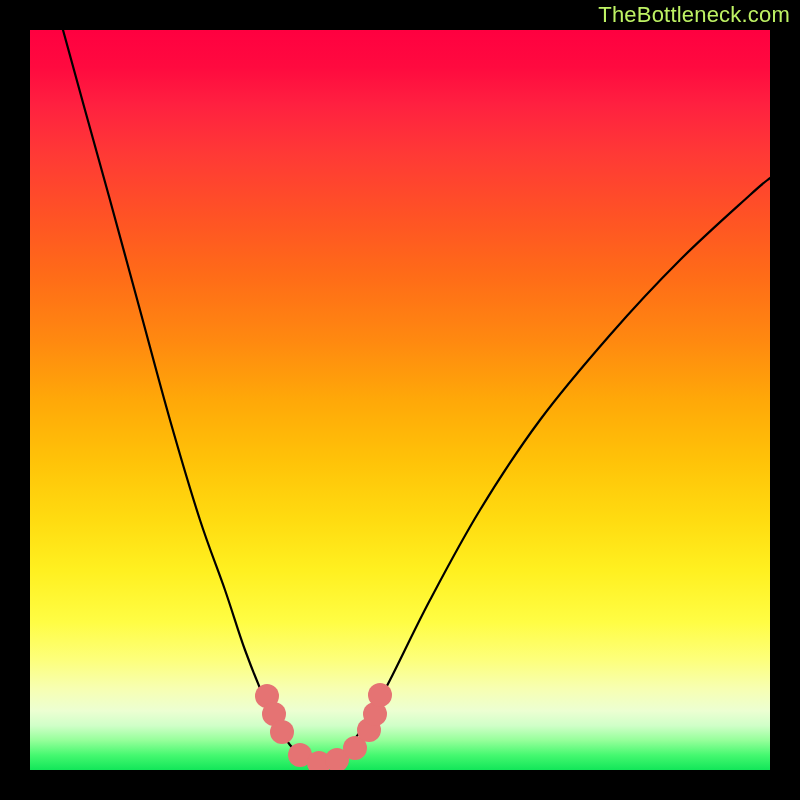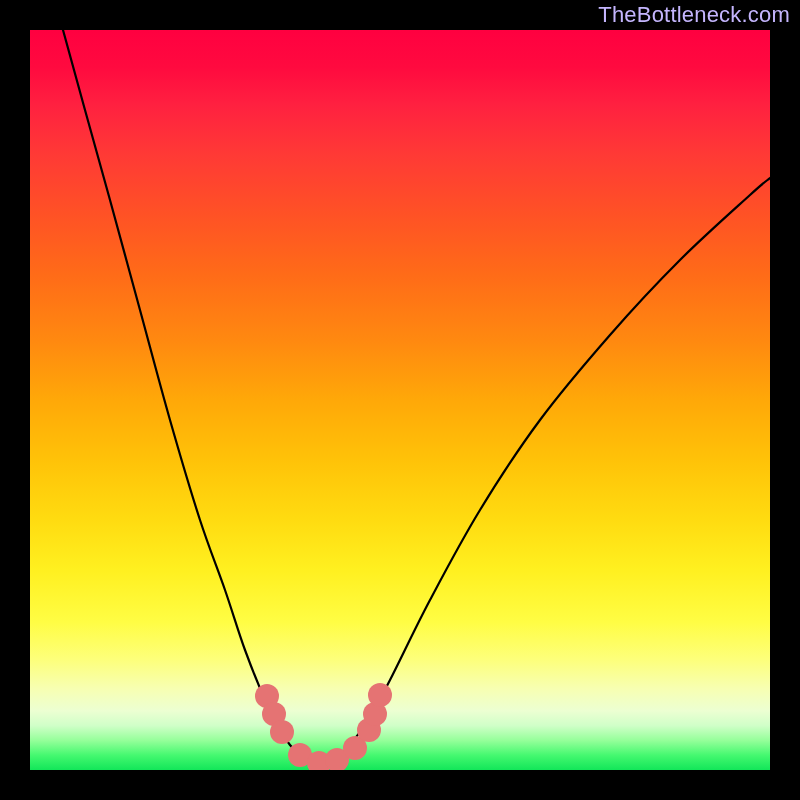--- a/index.html
+++ b/index.html
@@ -54,21 +54,21 @@
   svg.curve {
     position: absolute;
     inset: 0;
     width: 100%;
     height: 100%;
   }
   .watermark {
     position: absolute;
     top: 2px;
     right: 10px;
-    color: #c4b5fd;
+    color: #bef264;
     font-size: 22px;
     font-weight: 500;
     letter-spacing: 0.2px;
   }
 </style>
 </head>
 <body>
 
 <div class="frame">
   <div class="watermark">TheBottleneck.com</div>

